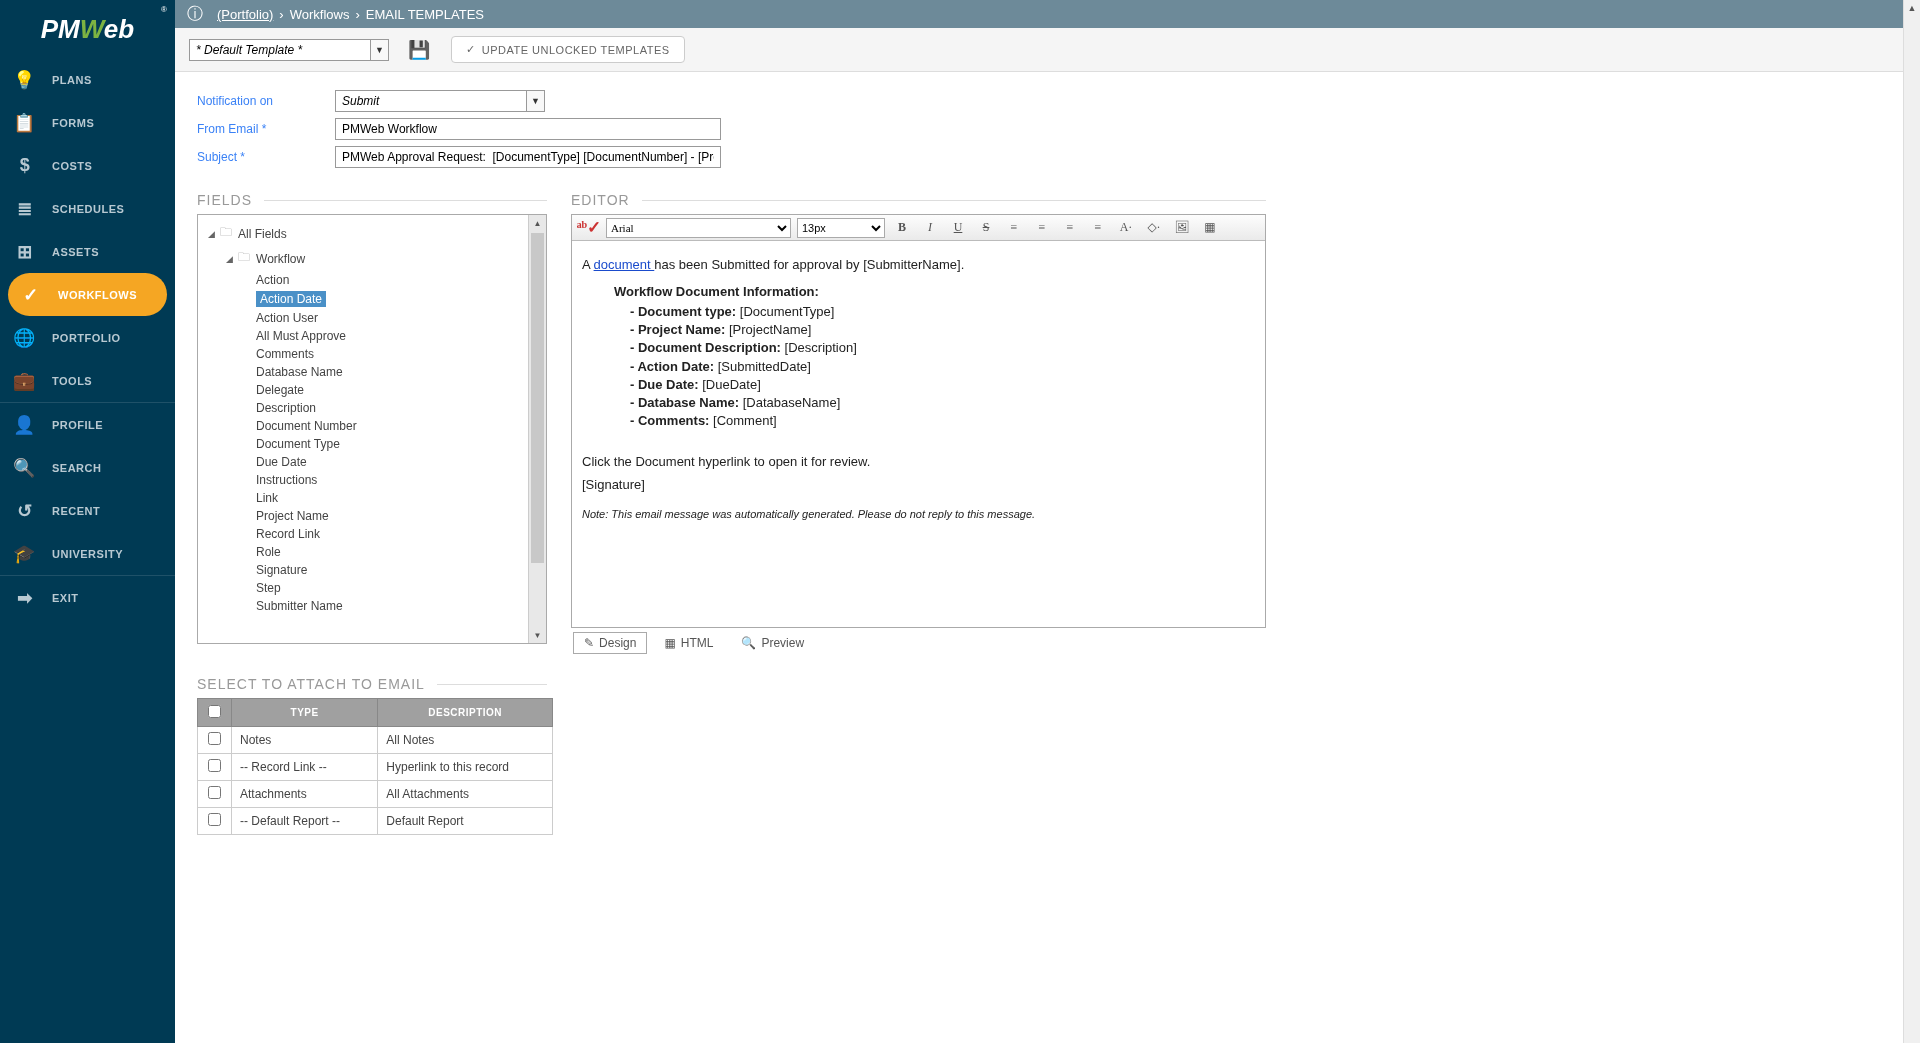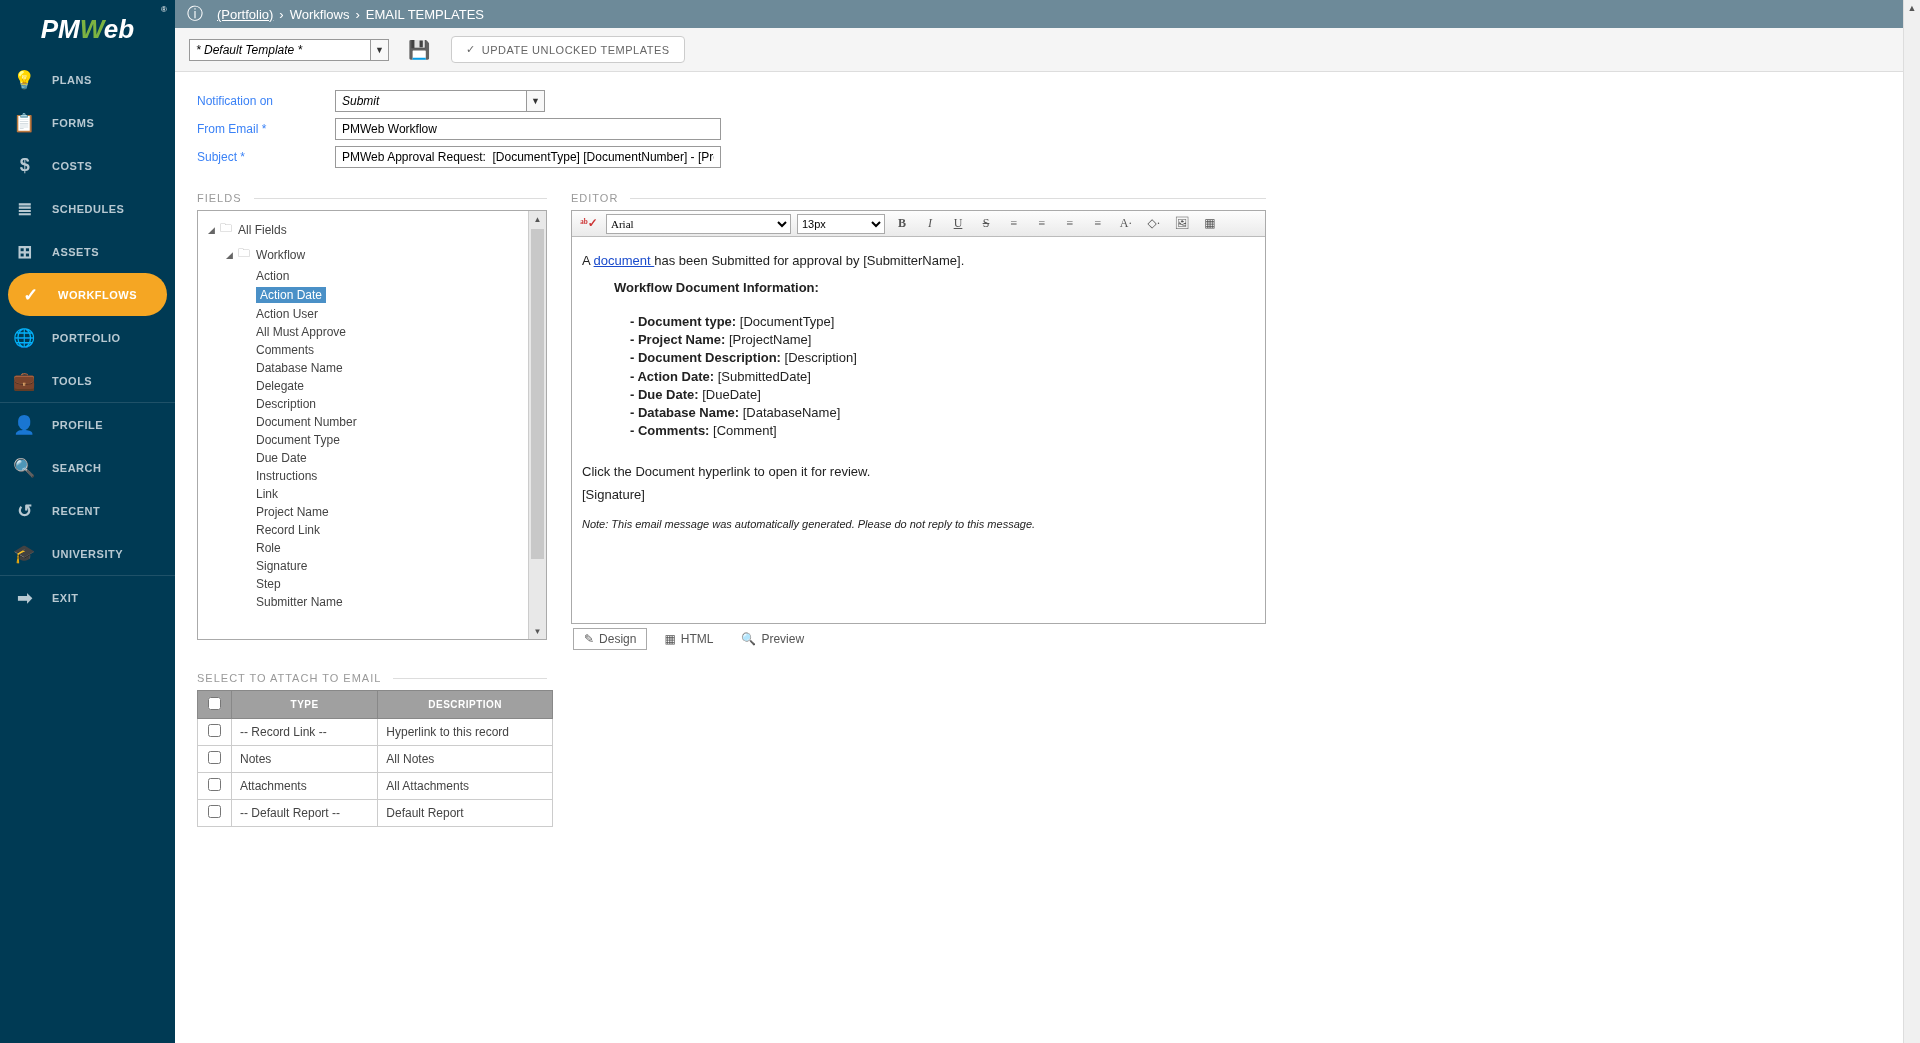--- a/index.html
+++ b/index.html
@@ -25,21 +25,21 @@
 .toolbar { height: 44px; background: #f5f5f5; border-bottom: 1px solid #ddd; display: flex; align-items: center; padding: 0 14px; gap: 18px; }
 .combo { display: flex; border: 1px solid #999; height: 22px; background: #fff; }
 .combo-input { border: none; padding: 0 6px; font-size: 12px; width: 180px; font-style: italic; }
 .combo-btn { width: 18px; border-left: 1px solid #999; display: flex; align-items: center; justify-content: center; cursor: pointer; font-size: 9px; background: #f8f8f8; }
 .icon-btn { width: 26px; height: 26px; display: flex; align-items: center; justify-content: center; cursor: pointer; color: #666; font-size: 18px; }
 .pill-btn { border: 1px solid #ccc; border-radius: 4px; padding: 6px 14px; background: #fff; cursor: pointer; display: flex; align-items: center; gap: 6px; font-size: 11px; color: #666; letter-spacing: 0.5px; }
 .content { flex: 1; overflow: auto; padding: 18px 22px; background: #fff; }
 .form-row { display: flex; align-items: center; margin-bottom: 6px; }
 .form-label { width: 138px; font-size: 12px; color: #3b82f6; }
 .text-input { border: 1px solid #999; height: 22px; padding: 0 6px; font-size: 12px; width: 386px; }
-.section-label { font-size: 11px; color: #999; letter-spacing: 1px; margin: 18px 0 6px; display: flex; align-items: center; gap: 12px; }
+.section-label { font-size: 14px; color: #999; letter-spacing: 1px; margin: 18px 0 6px; display: flex; align-items: center; gap: 12px; }
 .section-label::after { content: ""; flex: 1; height: 1px; background: #ddd; }
 .panels { display: flex; gap: 24px; }
 .fields-panel { width: 350px; }
 .editor-panel { width: 695px; }
 .tree-box { border: 1px solid #aaa; height: 430px; display: flex; }
 .tree-content { flex: 1; overflow: auto; padding: 6px 0; }
 .tree-scroll { width: 18px; background: #e8e8e8; border-left: 1px solid #ccc; position: relative; }
 .tree-scroll-up, .tree-scroll-down { height: 16px; display: flex; align-items: center; justify-content: center; font-size: 8px; color: #555; cursor: pointer; }
 .tree-scroll-thumb { position: absolute; left: 2px; right: 2px; top: 18px; height: 330px; background: #c8c8c8; }
 .tree-row { padding: 2px 0 2px 10px; font-size: 12px; color: #444; cursor: pointer; display: flex; align-items: center; }
@@ -48,21 +48,21 @@
 .tree-row.depth1 { padding-left: 28px; }
 .tree-row.depth2 { padding-left: 58px; }
 .tree-row.selected span.lbl { background: #4a90c7; color: #fff; padding: 1px 4px; }
 .editor-frame { border: 1px solid #aaa; }
 .editor-toolbar { height: 26px; background: linear-gradient(#fdfdfd,#eaeaea); border-bottom: 1px solid #bbb; display: flex; align-items: center; padding: 0 6px; gap: 6px; }
 .et-sel { border: 1px solid #aaa; height: 20px; font-size: 11px; background: #fff; }
 .et-sel.font { width: 185px; font-family: Liberation Serif, serif; }
 .et-sel.size { width: 88px; }
 .et-btn { width: 22px; height: 20px; display: flex; align-items: center; justify-content: center; color: #555; cursor: pointer; font-family: serif; }
 .editor-body { height: 386px; padding: 8px 10px; font-size: 13px; color: #222; overflow: auto; background: #fff; }
-.editor-body h4 { margin: 12px 0 18px 32px; font-size: 13px; }
+.editor-body h4 { margin: 12px 0 4px 32px; font-size: 13px; }
 .editor-body ul { list-style: none; margin-left: 48px; }
 .editor-body ul li { line-height: 1.4; }
 .editor-body ul li b { font-weight: bold; }
 .editor-body .note { font-style: italic; font-size: 11px; margin-top: 16px; }
 .editor-body a { color: #1a4bcc; }
 .editor-body p { margin: 8px 0; }
 .editor-tabs { display: flex; gap: 6px; padding: 4px 2px; }
 .editor-tab { border: 1px solid transparent; padding: 3px 10px; font-size: 12px; color: #555; cursor: pointer; display: flex; align-items: center; gap: 5px; }
 .editor-tab.active { border: 1px solid #aaa; background: #fff; }
 .attach-table { border: 1px solid #aaa; width: 356px; border-collapse: collapse; margin-top: 6px; }
@@ -262,21 +262,21 @@
               <div class="tree-scroll-thumb"></div>
               <div class="tree-scroll-down" style="position:absolute;bottom:0;left:0;right:0">▼</div>
             </div>
           </div>
         </div>
 
         <div class="editor-panel">
           <div class="section-label">EDITOR</div>
           <div class="editor-frame">
             <div class="editor-toolbar">
-              <div class="et-btn" style="color:#c33;font-size:12px;font-weight:bold">ᵃᵇ✓</div>
+              <div class="et-btn" style="color:#c33;font-size:17px;font-weight:bold">ᵃᵇ✓</div>
               <select class="et-sel font"><option>Arial</option></select>
               <select class="et-sel size"><option>13px</option></select>
               <div class="et-btn">
                   <b>B</b>
                 </div>
               <div class="et-btn">
                   <i>I</i>
                 </div>
               <div class="et-btn">
                   <u>U</u>
@@ -334,27 +334,27 @@
         <thead>
           <tr>
             <th class="chk-col"><input type="checkbox" style=""></th>
             <th>TYPE</th>
             <th>DESCRIPTION</th>
           </tr>
         </thead>
         <tbody id="attach-rows">
             <tr>
               <td class="chk-col"><input type="checkbox" style=""></td>
-              <td>-- Record Link --</td>
-              <td>Hyperlink to this record</td>
+              <td>Notes</td>
+              <td>All Notes</td>
             </tr>
             <tr>
               <td class="chk-col"><input type="checkbox" style=""></td>
-              <td>Notes</td>
-              <td>All Notes</td>
+              <td>-- Record Link --</td>
+              <td>Hyperlink to this record</td>
             </tr>
             <tr>
               <td class="chk-col"><input type="checkbox" style=""></td>
               <td>Attachments</td>
               <td>All Attachments</td>
             </tr>
             <tr>
               <td class="chk-col"><input type="checkbox" style=""></td>
               <td>-- Default Report --</td>
               <td>Default Report</td>

